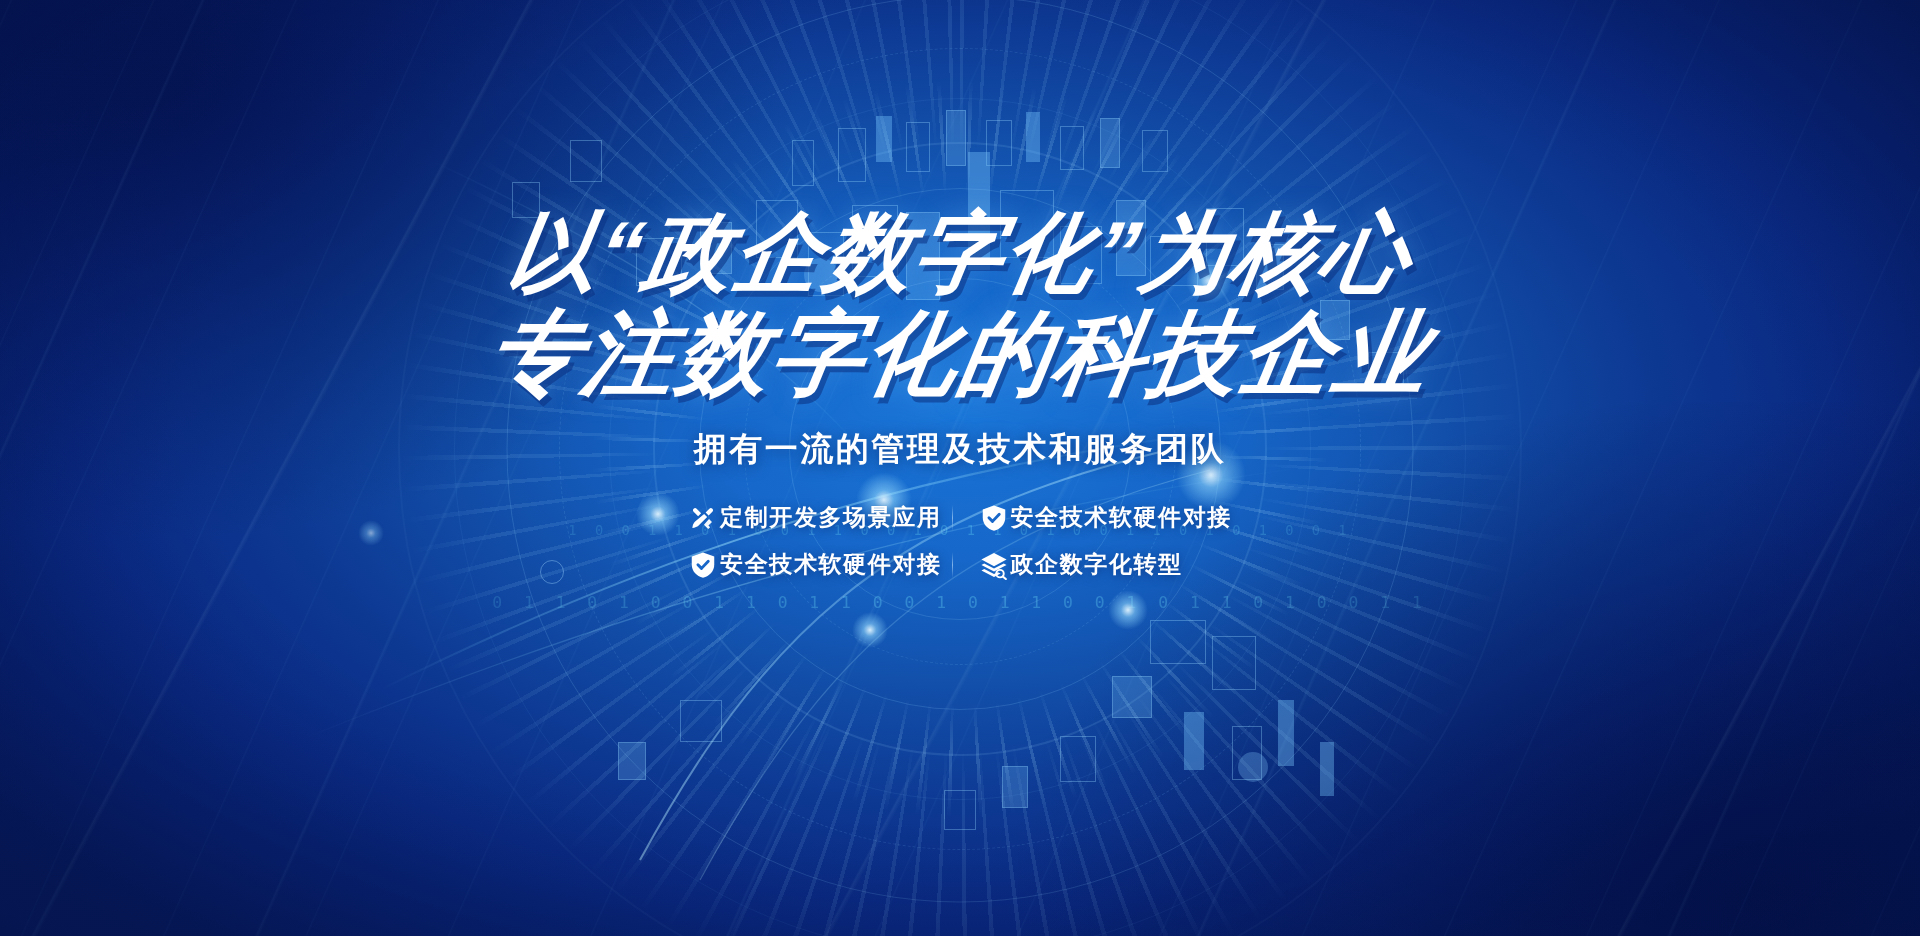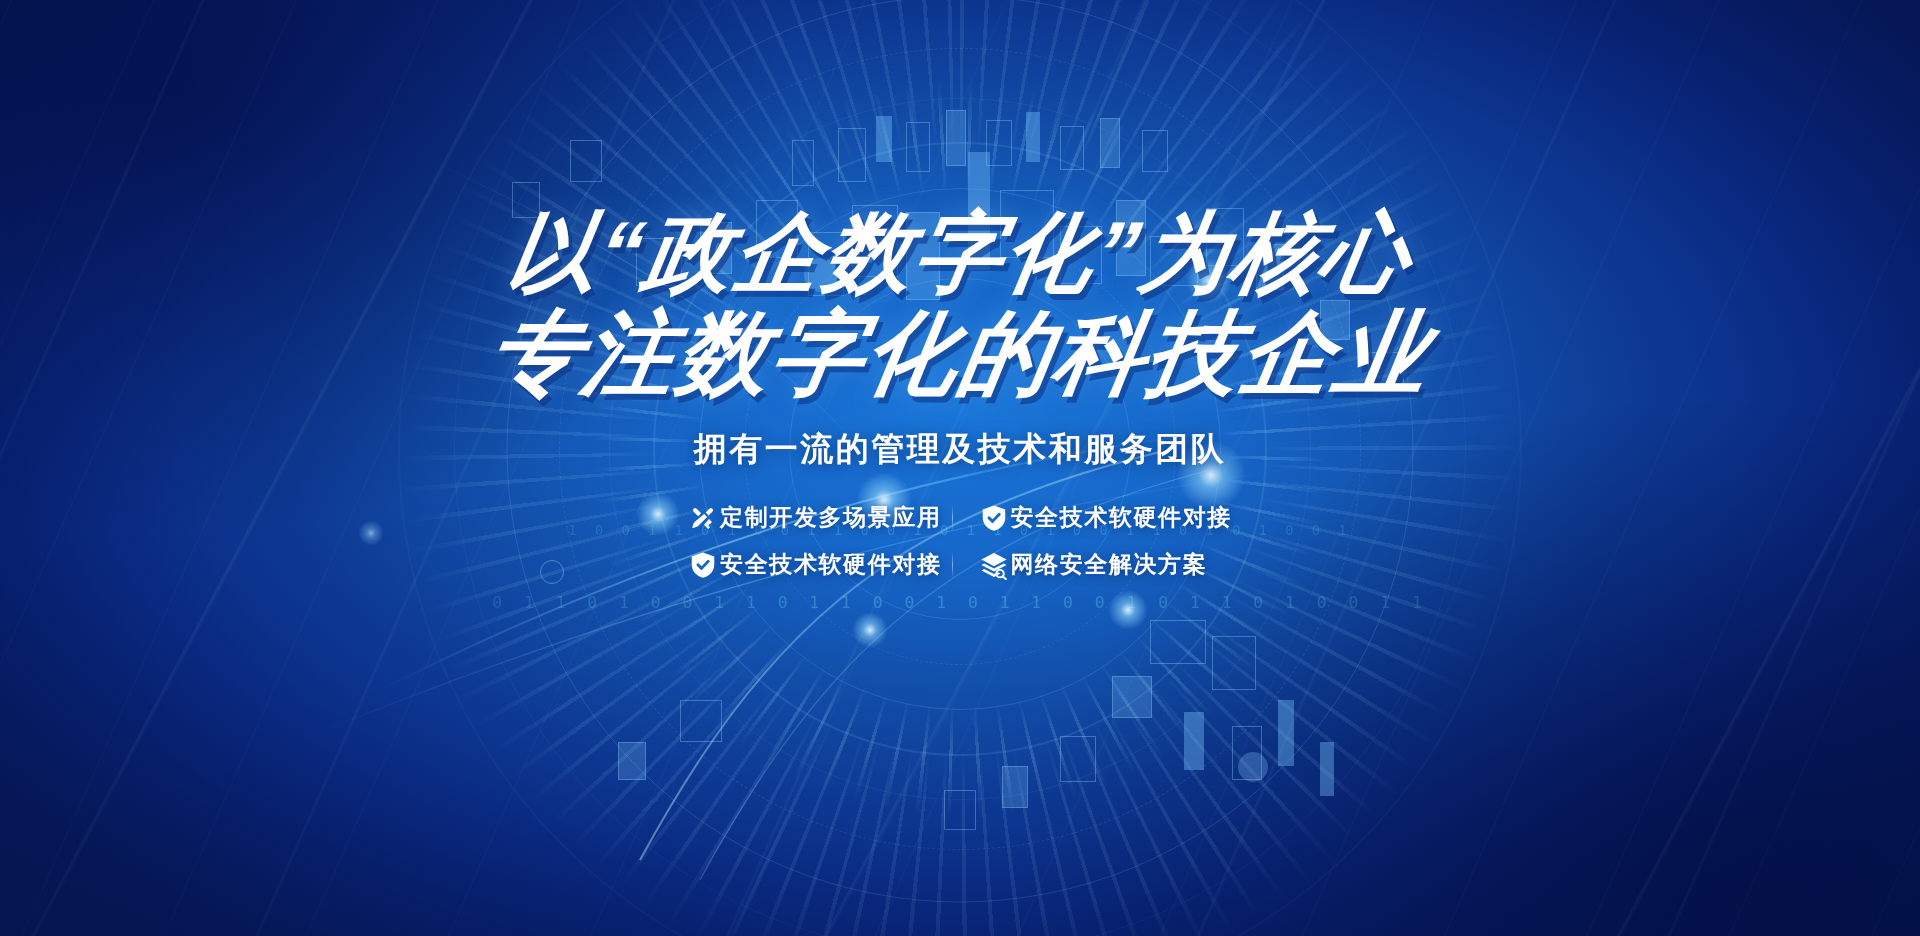--- a/index.html
+++ b/index.html
@@ -421,19 +421,19 @@
         <div class="feature-item right">
           <span class="feature-icon">
             <svg viewBox="0 0 32 32">
               <path d="M16 3.2 L29.4 10.2 L16 17.2 L2.6 10.2 Z" fill="#ffffff"></path>
               <path d="M5.6 14.4 L2.6 16.0 L16 23.0 L29.4 16.0 L26.4 14.4 L16 19.8 Z" fill="#ffffff"></path>
               <path d="M5.6 20.2 L2.6 21.8 L16 28.8 L23.0 25.1 L20.2 23.6 L16 25.6 Z" fill="#ffffff"></path>
               <circle cx="22.4" cy="25.2" r="4.0" fill="none" stroke="#ffffff" stroke-width="2.1"></circle>
               <path d="M25.4 28.2 L28.6 31.0" stroke="#ffffff" stroke-width="2.3" stroke-linecap="round"></path>
             </svg>
           </span>
-          <span class="feature-label">网络安全解决方案</span>
+          <span class="feature-label">政企数字化转型</span>
         </div>
       </div>
 
     </div>
   </div>
 </div>
 
 </body></html>

